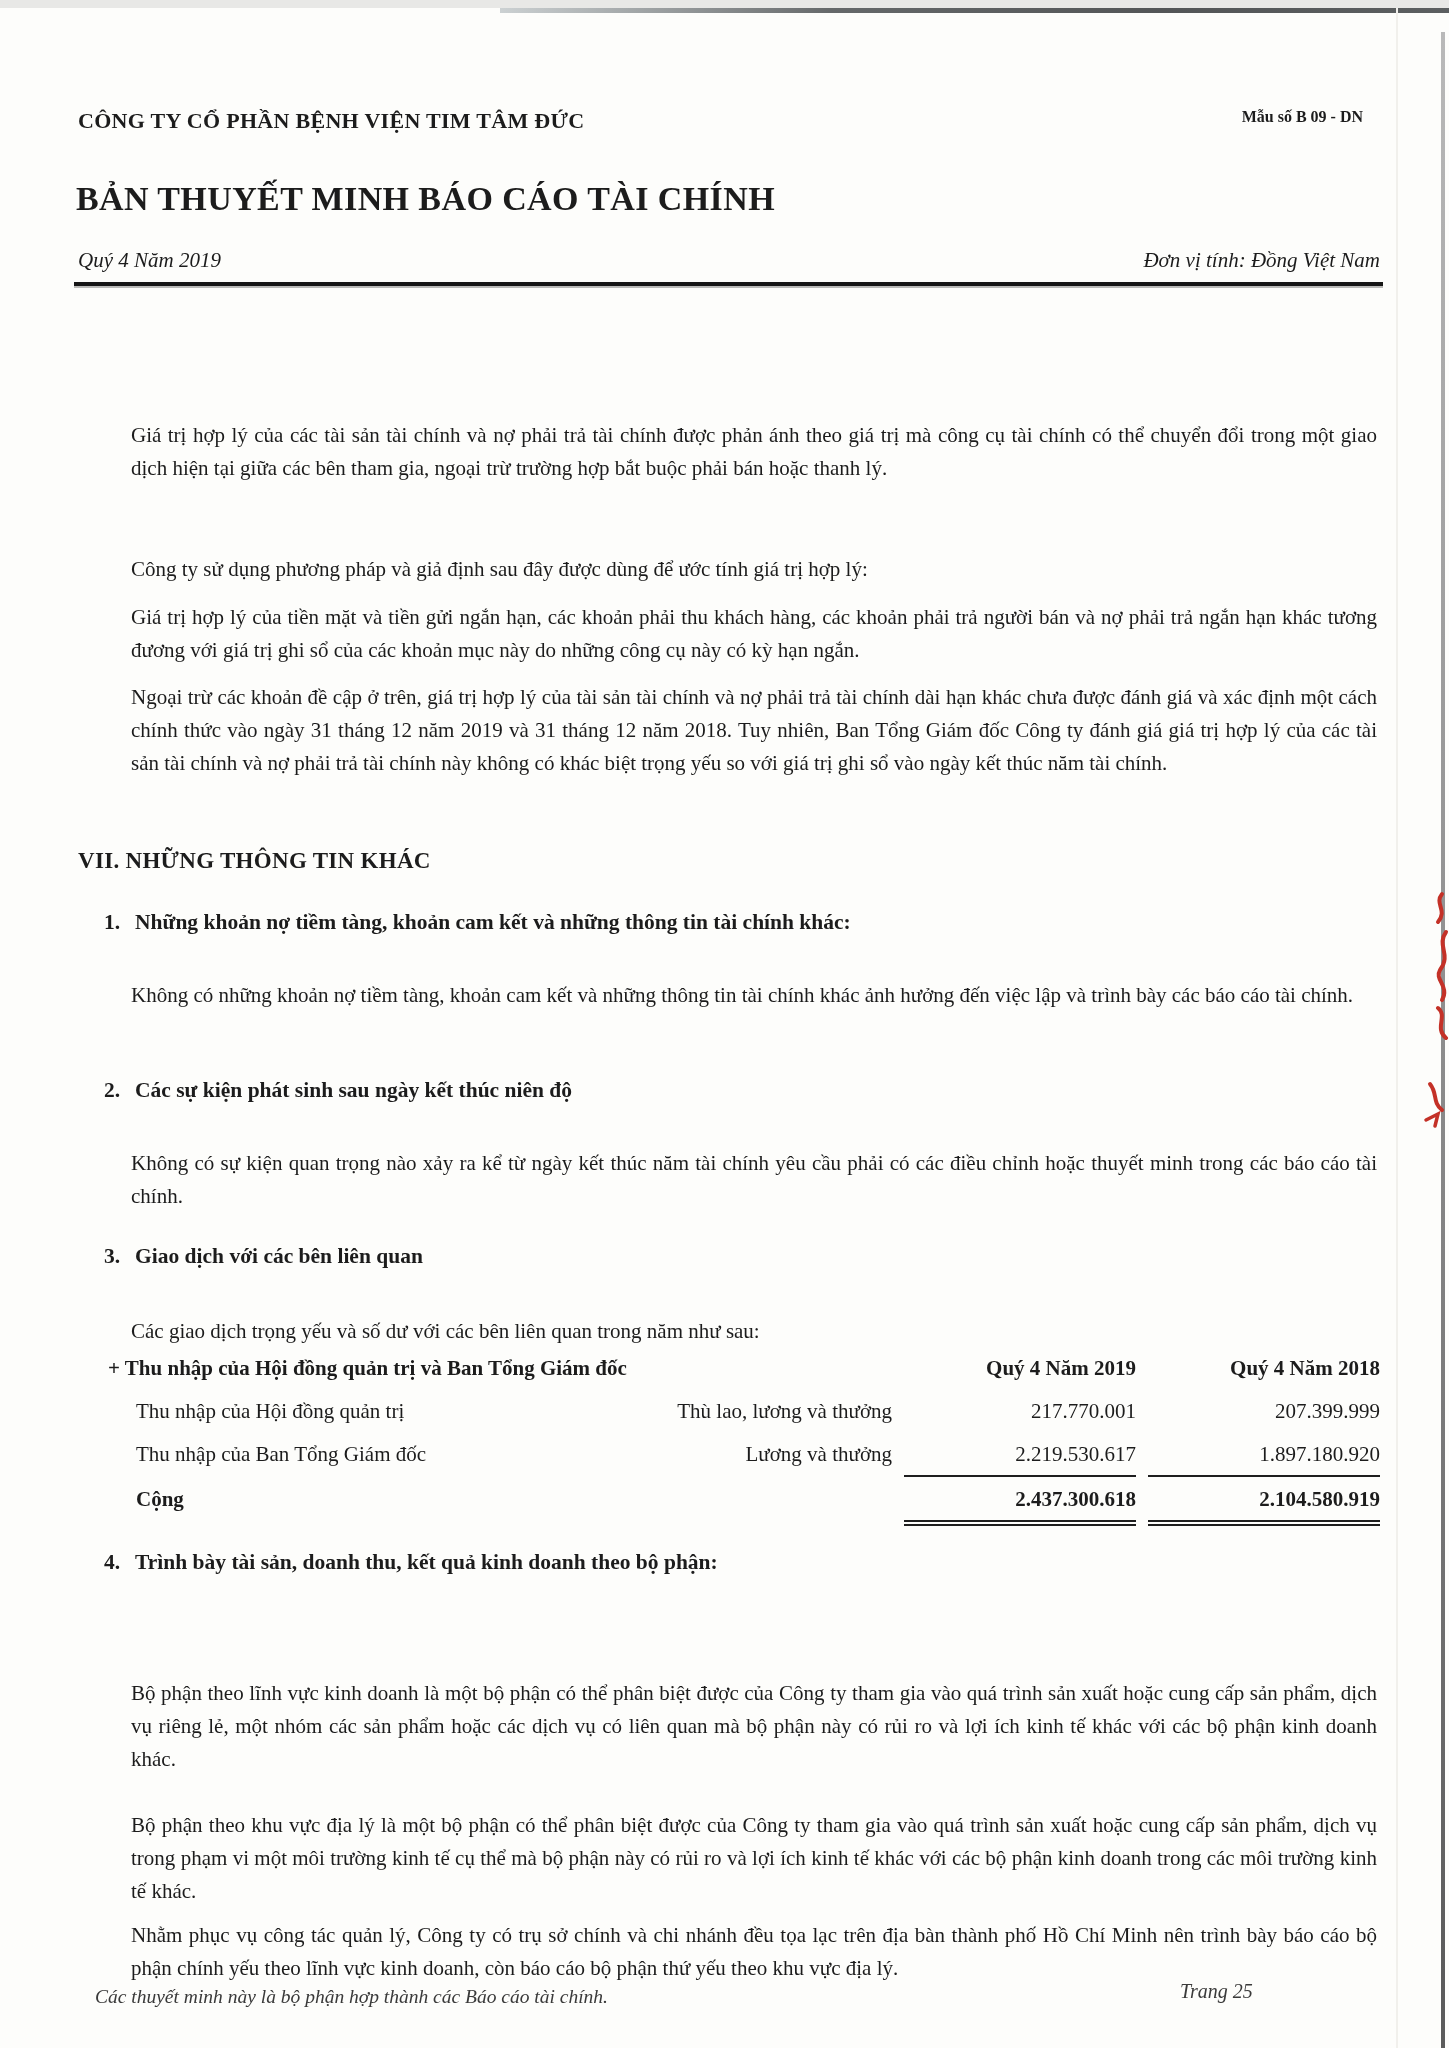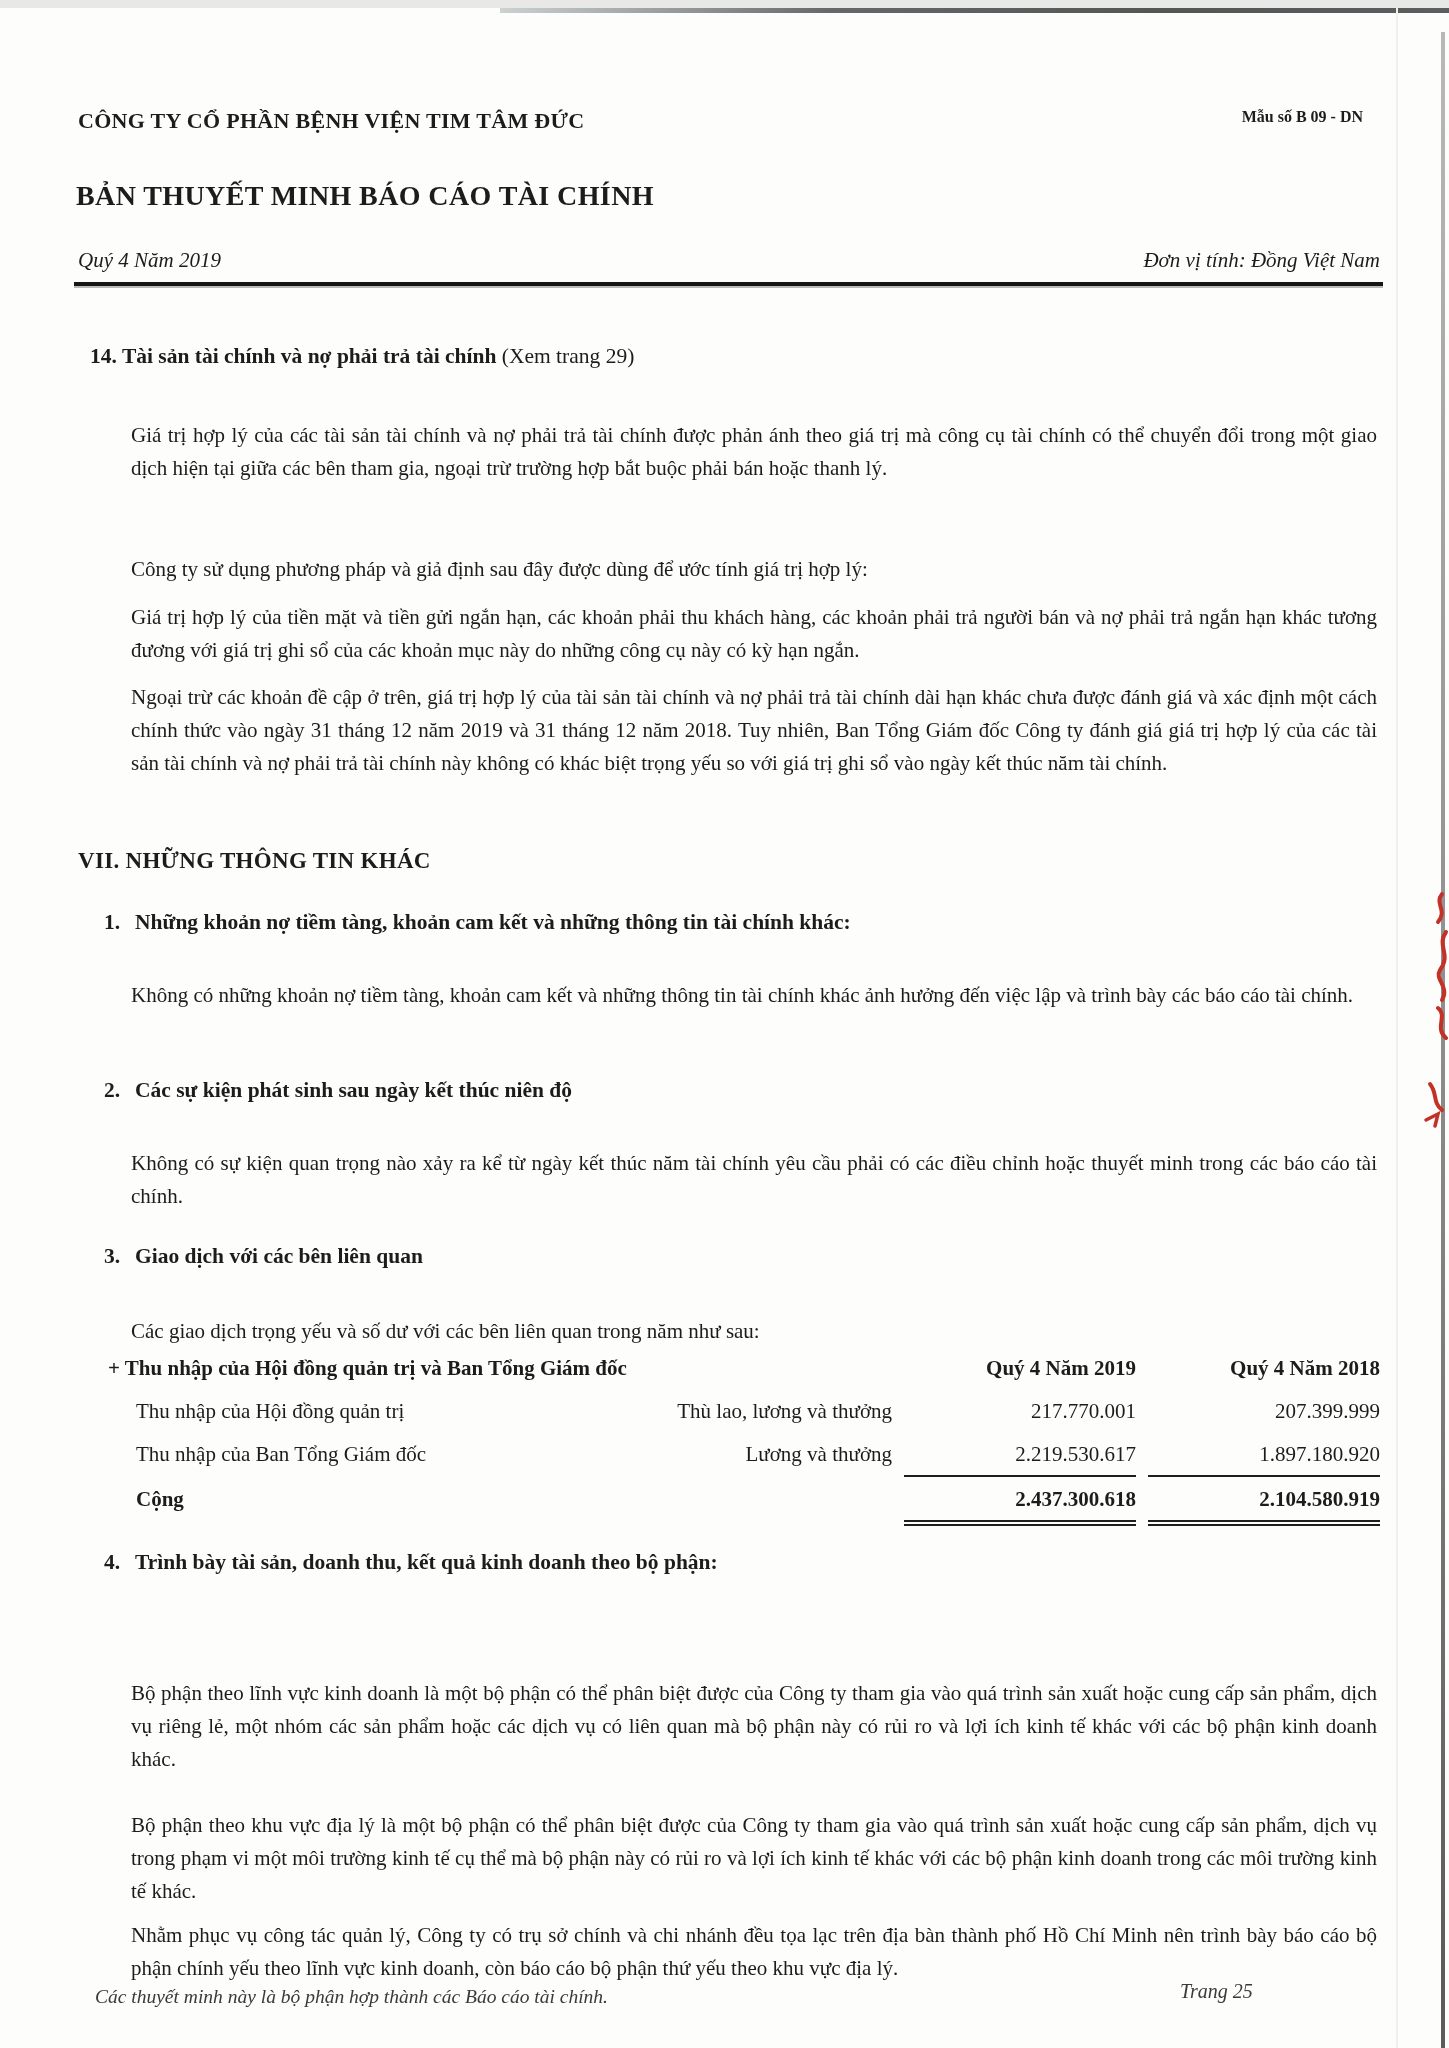--- a/index.html
+++ b/index.html
@@ -26,21 +26,21 @@
     position:absolute;top:0;bottom:0;left:1396px;width:2px;background:#f1f0ec;
   }
   .red-mark{
     position:absolute;left:1408px;top:880px;width:44px;height:250px;
     pointer-events:none;
   }
   
   .abs{position:absolute;}
   .company{left:78px;top:100px;font-size:22px;font-weight:bold;letter-spacing:.3px;}
   .form-no{left:auto;right:86px;top:100px;font-size:16px;font-weight:bold;}
-  .doc-title{left:76px;top:172px;font-size:28px;font-weight:bold;letter-spacing:.4px;}
+  .doc-title{left:76px;top:172px;font-size:34px;font-weight:bold;letter-spacing:.4px;}
   .period{left:78px;top:240px;font-size:21px;font-style:italic;}
   .unit{right:69px;top:240px;font-size:21px;font-style:italic;}
   .head-rule{left:74px;right:66px;top:274px;height:4px;background:#161616;box-shadow:0 2px 0 rgba(60,60,60,.35);}
   
   .h-sec{font-size:21.5px;font-weight:bold;}
   .body-p{font-size:21px;line-height:33px;text-align:justify;}
   .num{position:absolute;font-weight:bold;font-size:21.5px;}
   .sec14-head{left:90px;top:336px;}
   .sec14-head .suffix{font-weight:normal;}
   .p14-1{left:131px;right:72px;top:390px;}
@@ -100,24 +100,20 @@
     </g>
   </svg>
 
   <div class="abs company">CÔNG TY CỔ PHẦN BỆNH VIỆN TIM TÂM ĐỨC</div>
   <div class="abs form-no">Mẫu số B 09 - DN</div>
   <div class="abs doc-title">BẢN THUYẾT MINH BÁO CÁO TÀI CHÍNH</div>
   <div class="abs period">Quý 4 Năm 2019</div>
   <div class="abs unit">Đơn vị tính: Đồng Việt Nam</div>
   <div class="abs head-rule"></div>
 
-  <div class="abs sec14-head h-sec">
-    <span>14.</span>
-    <span>Tài sản tài chính và nợ phải trả tài chính</span><span class="suffix"> (Xem trang 29)</span>
-  </div>
   <p class="abs body-p p14-1">Giá trị hợp lý của các tài sản tài chính và nợ phải trả tài chính được phản ánh theo giá trị mà công cụ tài chính có thể chuyển đổi trong một giao dịch hiện tại giữa các bên tham gia, ngoại trừ trường hợp bắt buộc phải bán hoặc thanh lý.</p>
   <p class="abs body-p p14-2">Công ty sử dụng phương pháp và giả định sau đây được dùng để ước tính giá trị hợp lý:</p>
   <p class="abs body-p p14-3">Giá trị hợp lý của tiền mặt và tiền gửi ngắn hạn, các khoản phải thu khách hàng, các khoản phải trả người bán và nợ phải trả ngắn hạn khác tương đương với giá trị ghi sổ của các khoản mục này do những công cụ này có kỳ hạn ngắn.</p>
   <p class="abs body-p p14-4">Ngoại trừ các khoản đề cập ở trên, giá trị hợp lý của tài sản tài chính và nợ phải trả tài chính dài hạn khác chưa được đánh giá và xác định một cách chính thức vào ngày 31 tháng 12 năm 2019 và 31 tháng 12 năm 2018. Tuy nhiên, Ban Tổng Giám đốc Công ty đánh giá giá trị hợp lý của các tài sản tài chính và nợ phải trả tài chính này không có khác biệt trọng yếu so với giá trị ghi sổ vào ngày kết thúc năm tài chính.</p>
 
   <div class="abs sec7-head">VII. NHỮNG THÔNG TIN KHÁC</div>
 
   <div class="abs num i1-num">1.</div>
   <div class="abs h-sec i1-head">Những khoản nợ tiềm tàng, khoản cam kết và những thông tin tài chính khác:</div>
   <p class="abs body-p i1-p">Không có những khoản nợ tiềm tàng, khoản cam kết và những thông tin tài chính khác ảnh hưởng đến việc lập và trình bày các báo cáo tài chính.</p>

